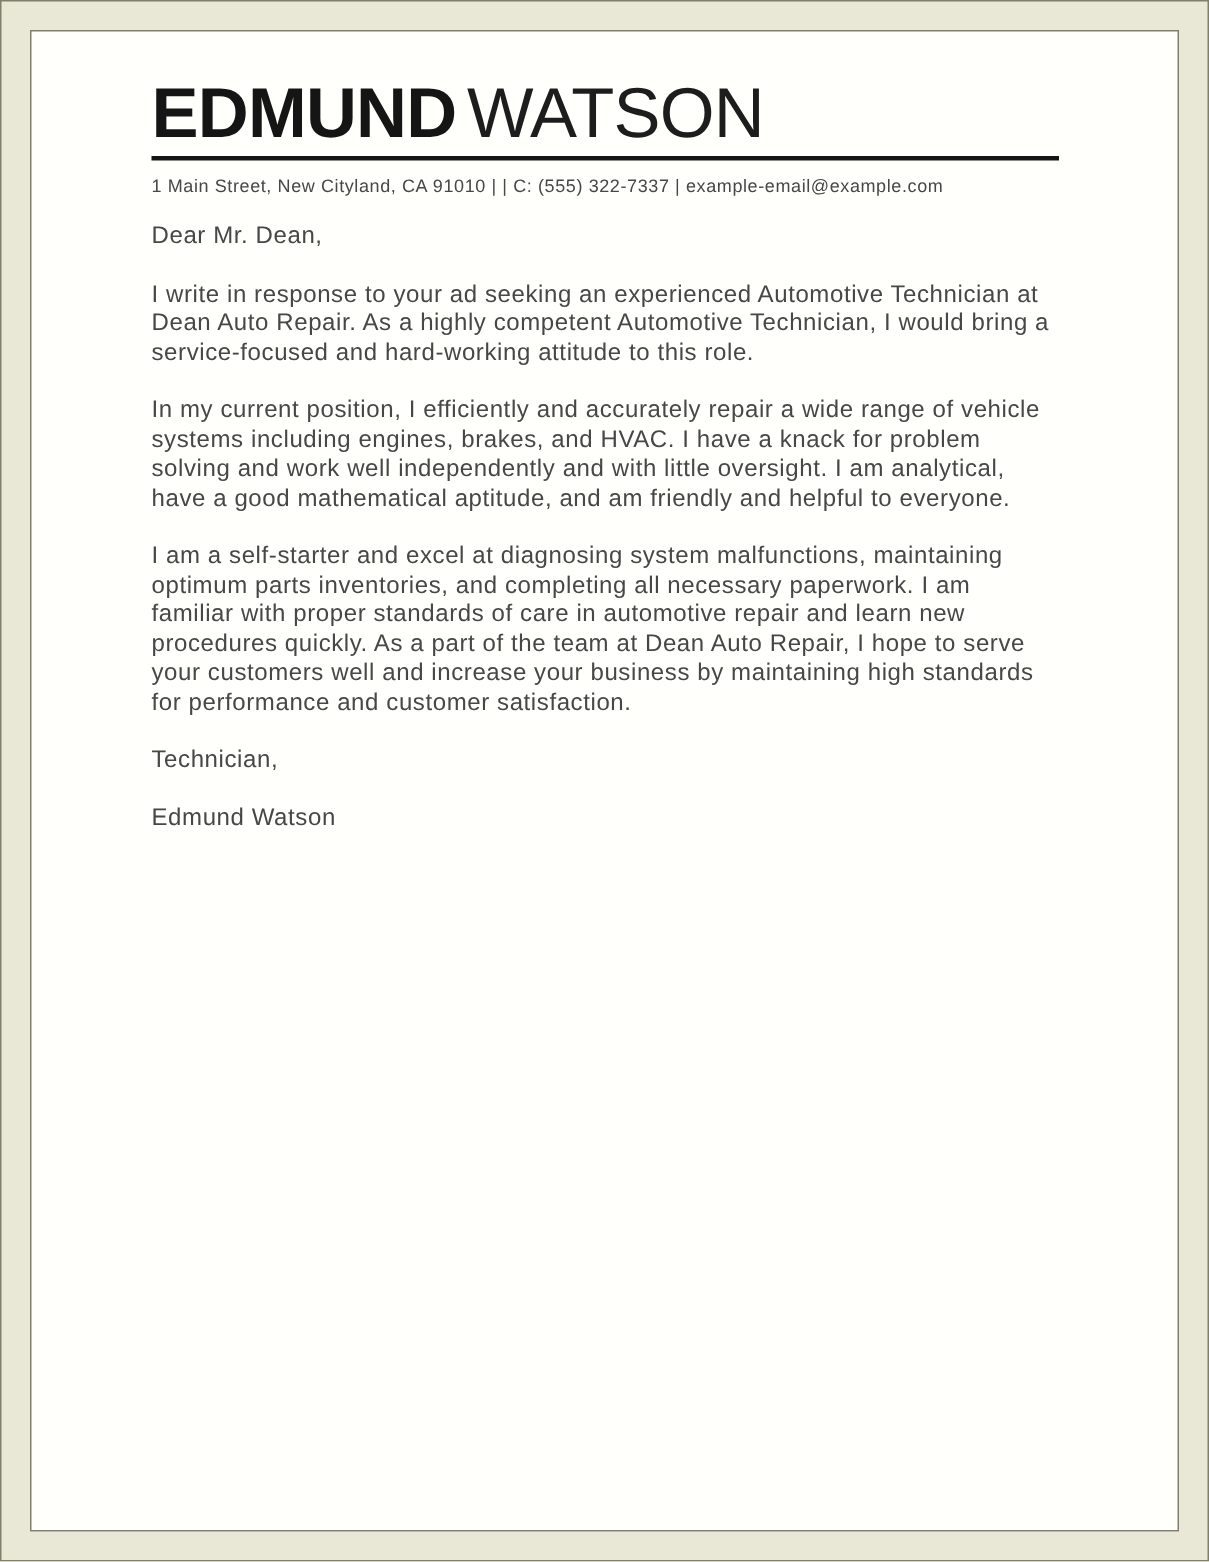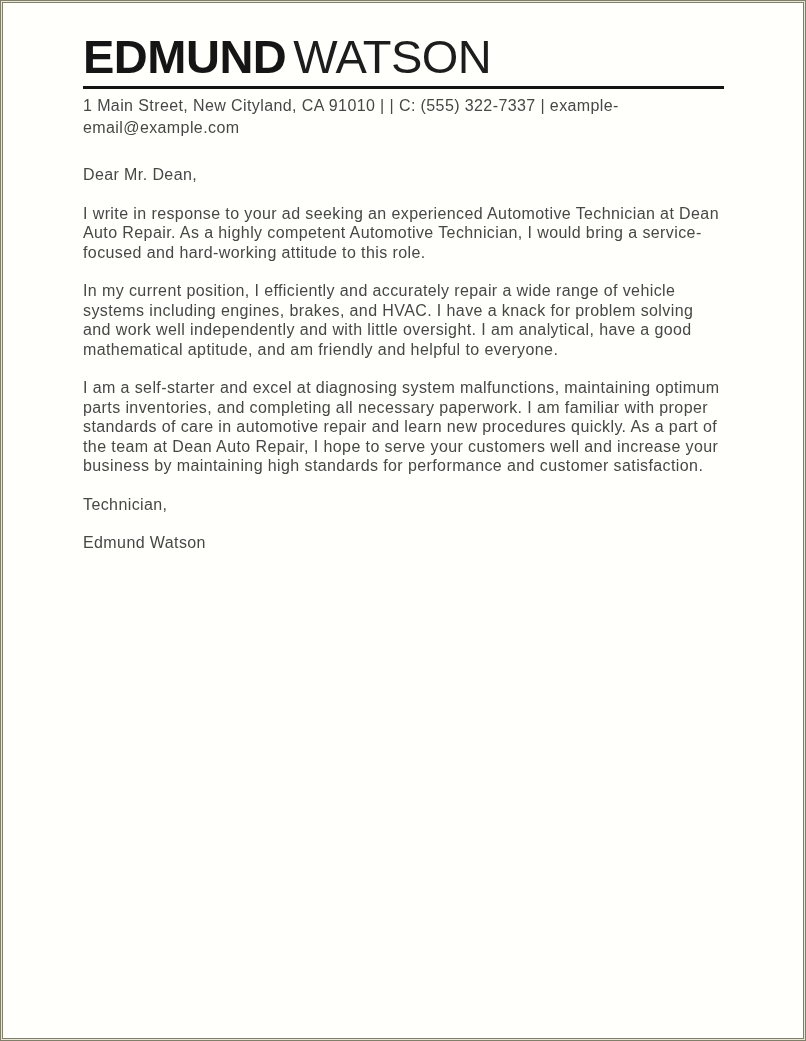--- a/index.html
+++ b/index.html
@@ -11,21 +11,21 @@
     height: 1041px;
     overflow: hidden;
     font-family: "Liberation Sans", sans-serif;
     background: #e9e7d6;
   }
   .frame {
     box-sizing: border-box;
     width: 806px;
     height: 1041px;
     border: 1px solid #80806a;
-    padding: 1px;
+    padding: 19px;
     background: #e9e7d6;
   }
   .page {
     box-sizing: border-box;
     width: 100%;
     height: 100%;
     border: 1px solid #80806a;
     background: #fffffb;
     padding: 30px 79px 0 80px;
   }
@@ -45,27 +45,27 @@
     color: #1d1d1d;
     margin-left: 7px;
   }
   .rule {
     height: 3px;
     background: #141414;
     margin-top: 6px;
   }
   .contact {
     margin: 6px 0 0 0;
-    font-size: 16px;
+    font-size: 12px;
     line-height: 22px;
     letter-spacing: 0.4px;
     color: #474747;
   }
   .letter-body {
-    margin-top: 26px;
+    margin-top: 13px;
   }
   .letter-body p {
     margin: 0 0 19px 0;
     font-size: 16px;
     line-height: 19.5px;
     letter-spacing: 0.4px;
     color: #474747;
   }
   .signature {
     margin-top: 39px;

